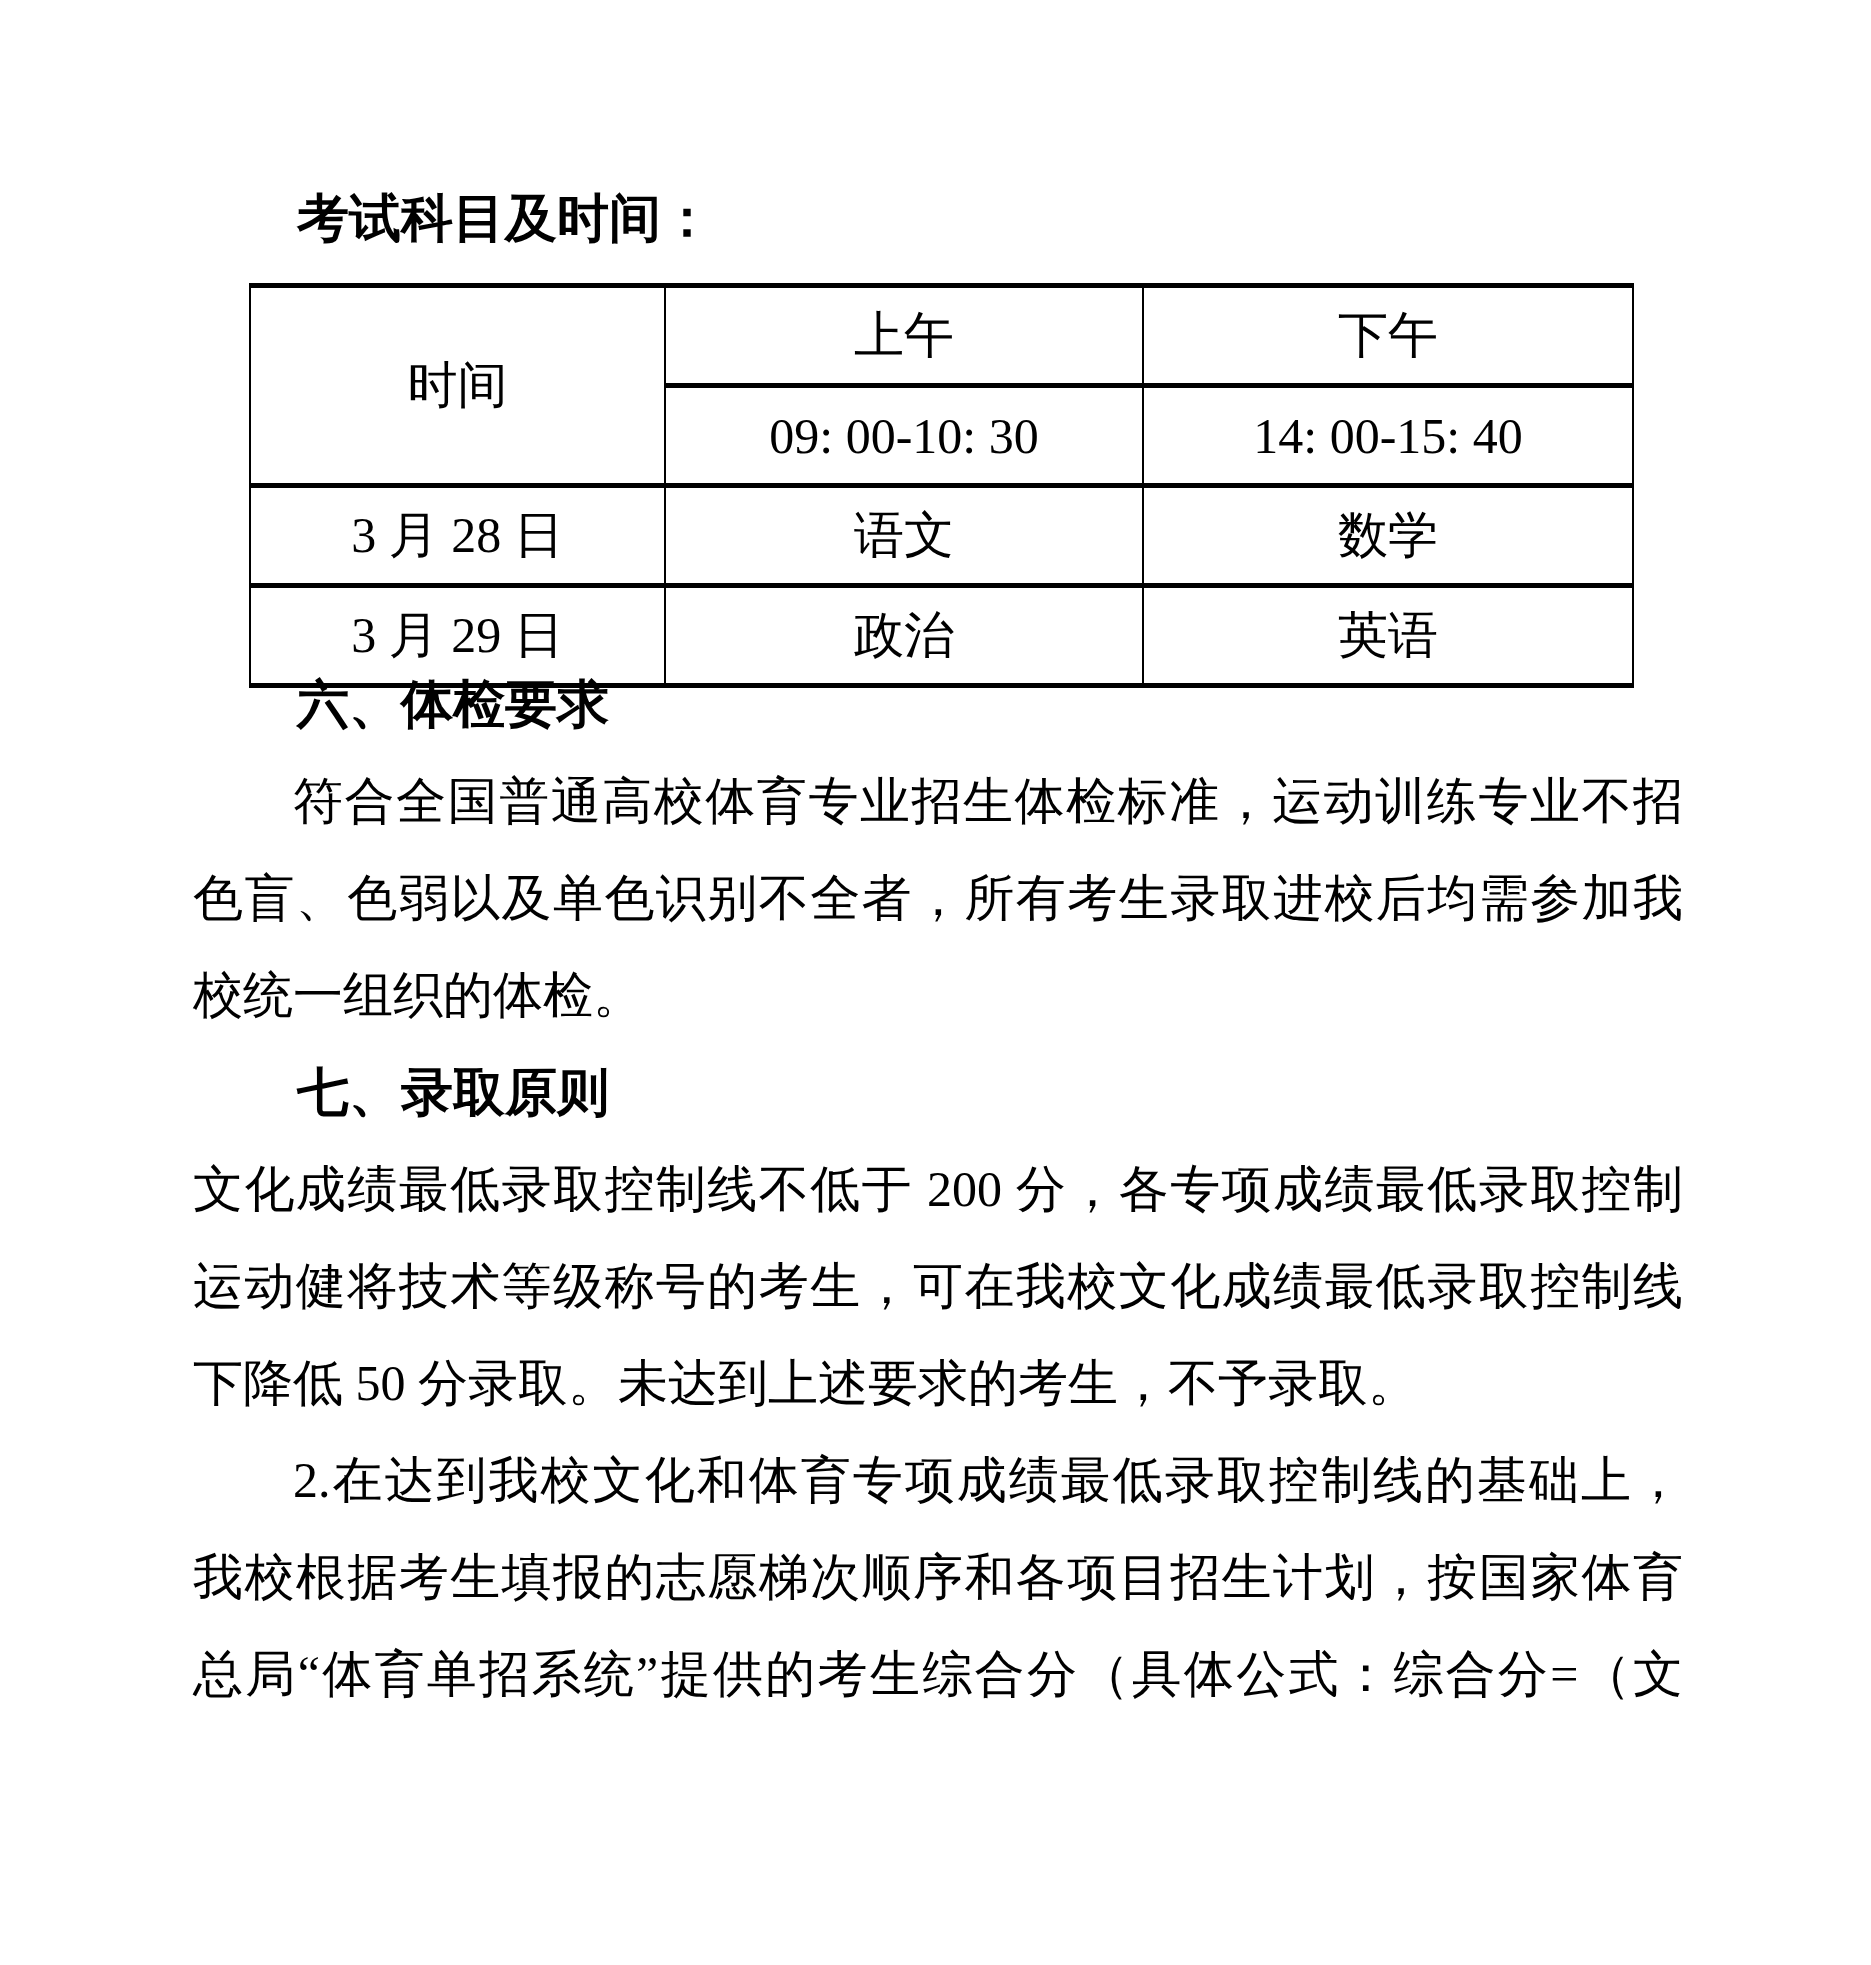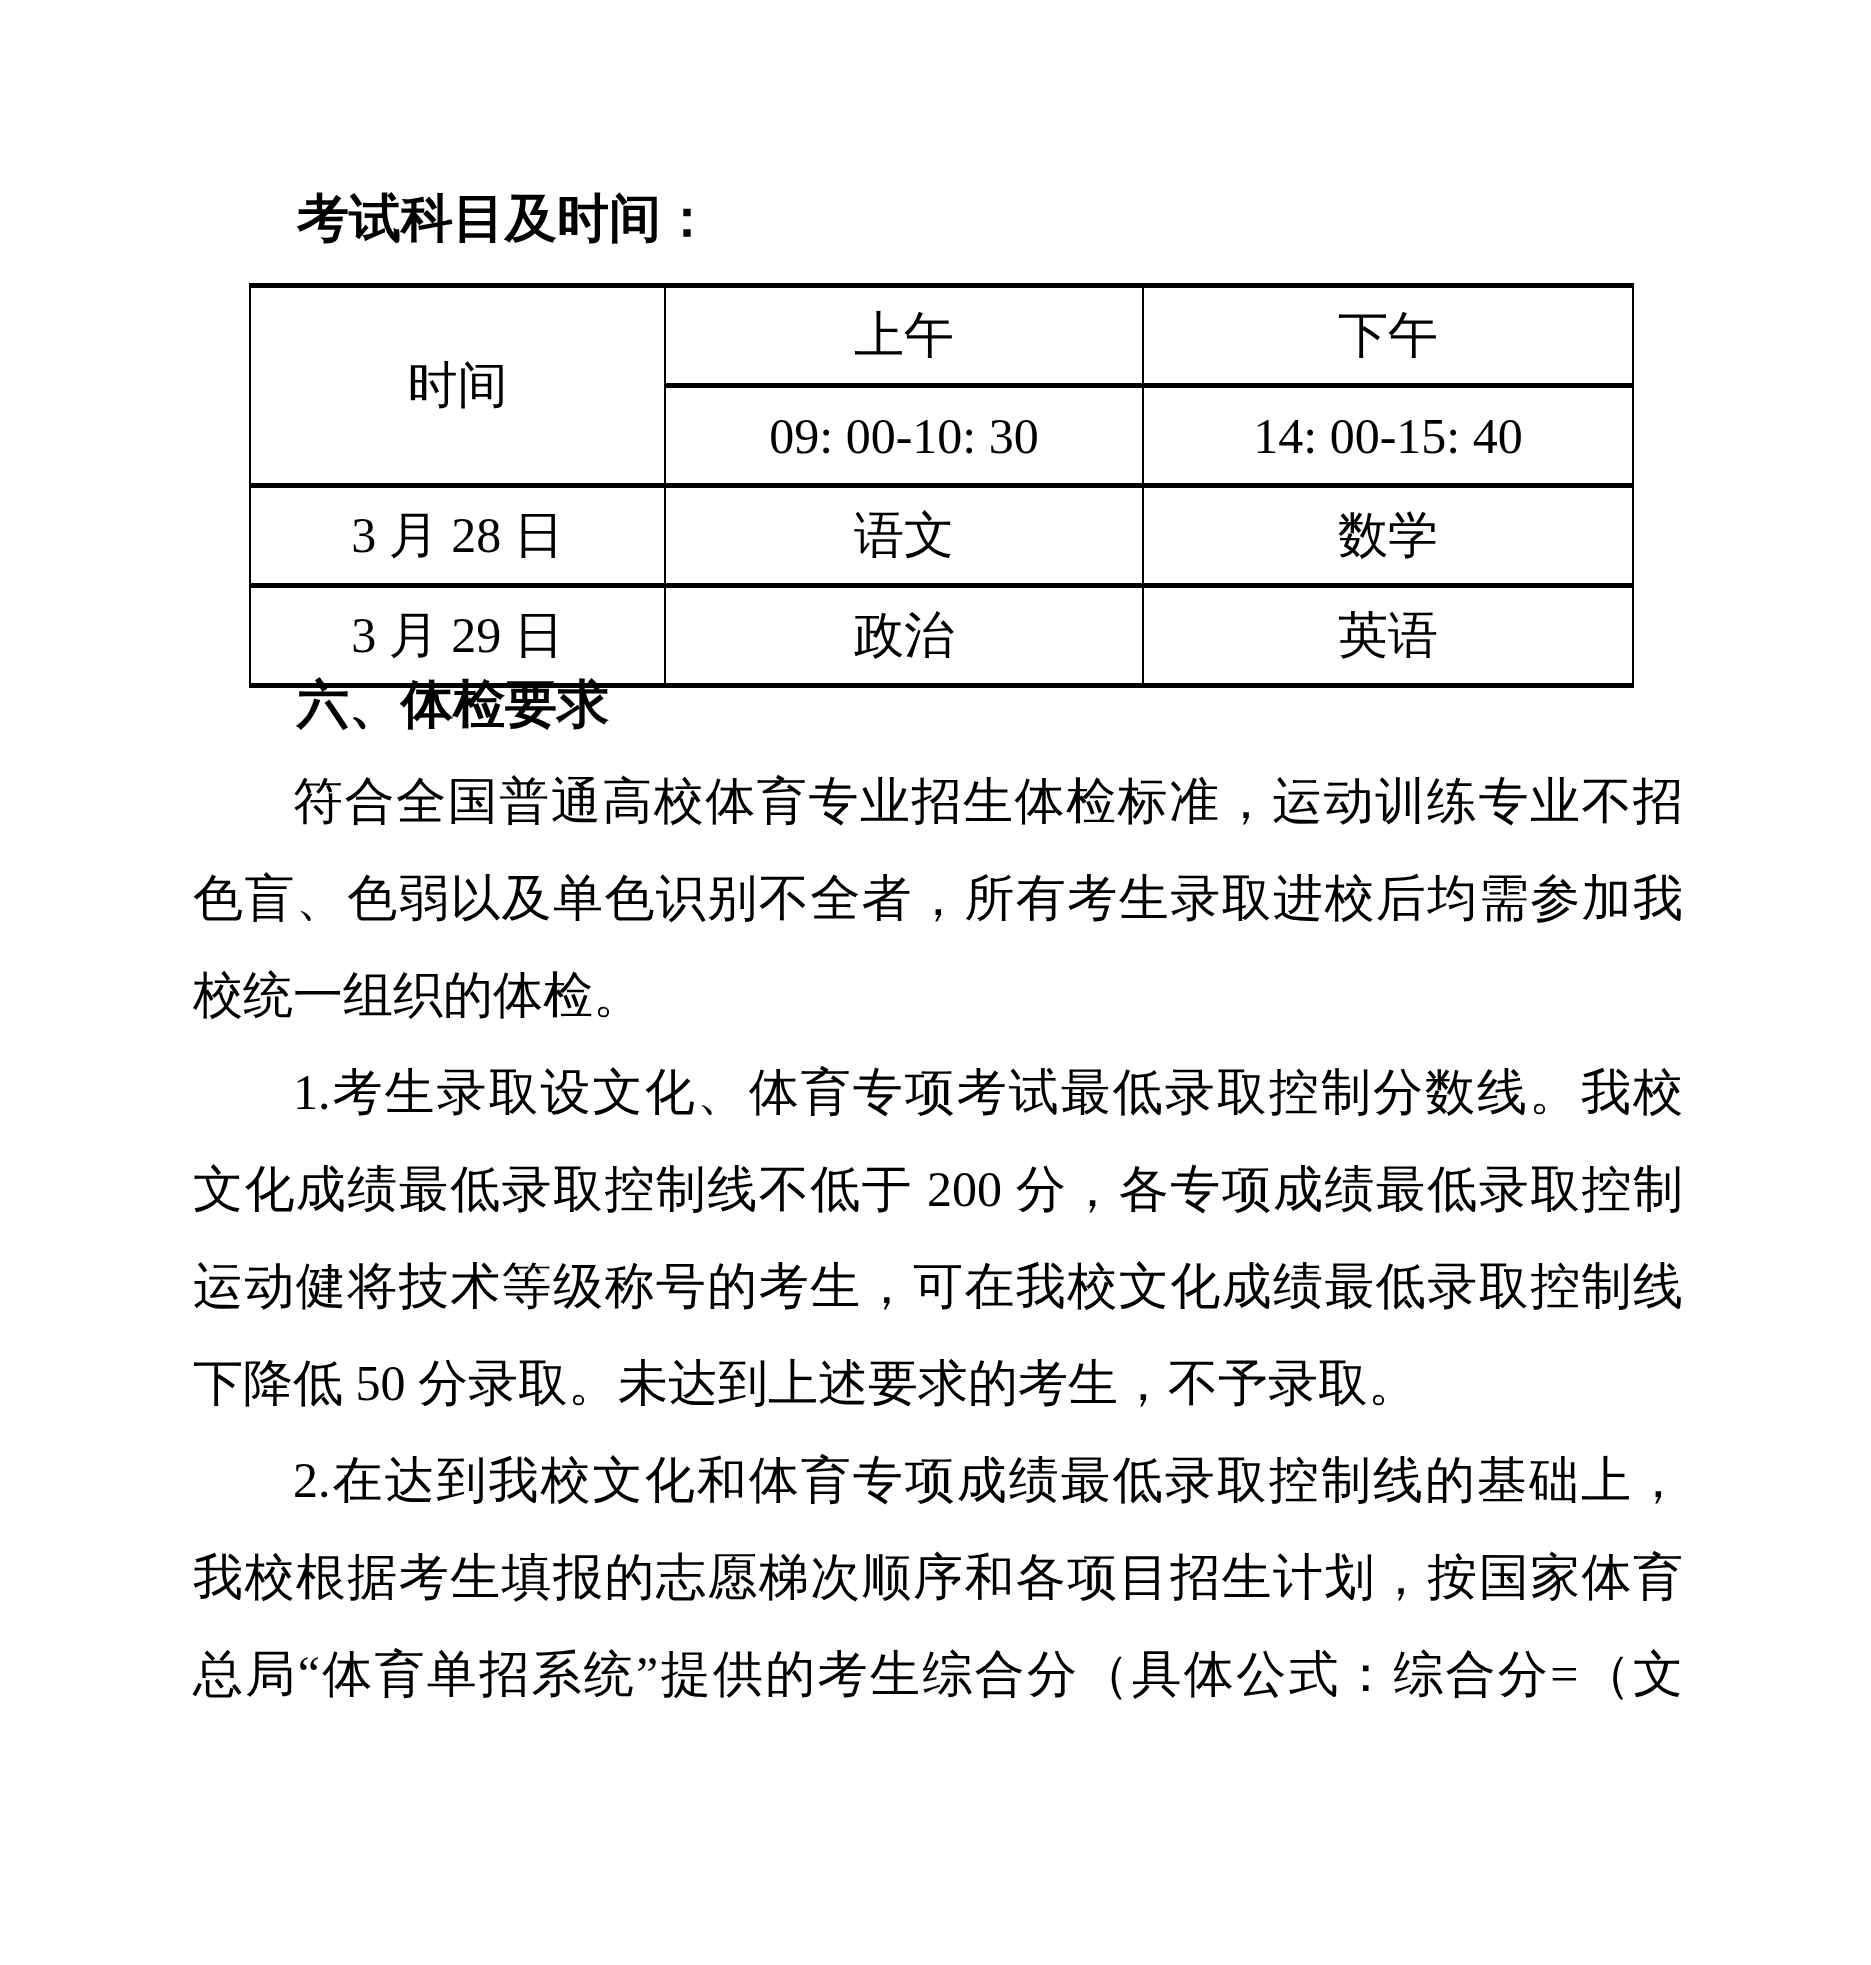--- a/index.html
+++ b/index.html
@@ -104,21 +104,21 @@
         <td>英语</td>
       </tr>
     </tbody>
   </table>
 
   <div class="lines">
     <div class="line heading">六、体检要求</div>
     <div class="line just indent">符合全国普通高校体育专业招生体检标准，运动训练专业不招</div>
     <div class="line just">色盲、色弱以及单色识别不全者，所有考生录取进校后均需参加我</div>
     <div class="line">校统一组织的体检。</div>
-    <div class="line just indent">1.考生录取设文化、体育专项考试最低录取控制分数线。我校</div>
+    <div class="line heading">七、录取原则</div>
     <div class="line just">文化成绩最低录取控制线不低于 200 分，各专项成绩最低录取控制</div>
     <div class="line just">运动健将技术等级称号的考生，可在我校文化成绩最低录取控制线</div>
     <div class="line">下降低 50 分录取。未达到上述要求的考生，不予录取。</div>
     <div class="line just indent">2.在达到我校文化和体育专项成绩最低录取控制线的基础上，</div>
     <div class="line just">我校根据考生填报的志愿梯次顺序和各项目招生计划，按国家体育</div>
     <div class="line just">总局“体育单招系统”提供的考生综合分（具体公式：综合分=（文</div>
 
   </div>
 
 </div>

